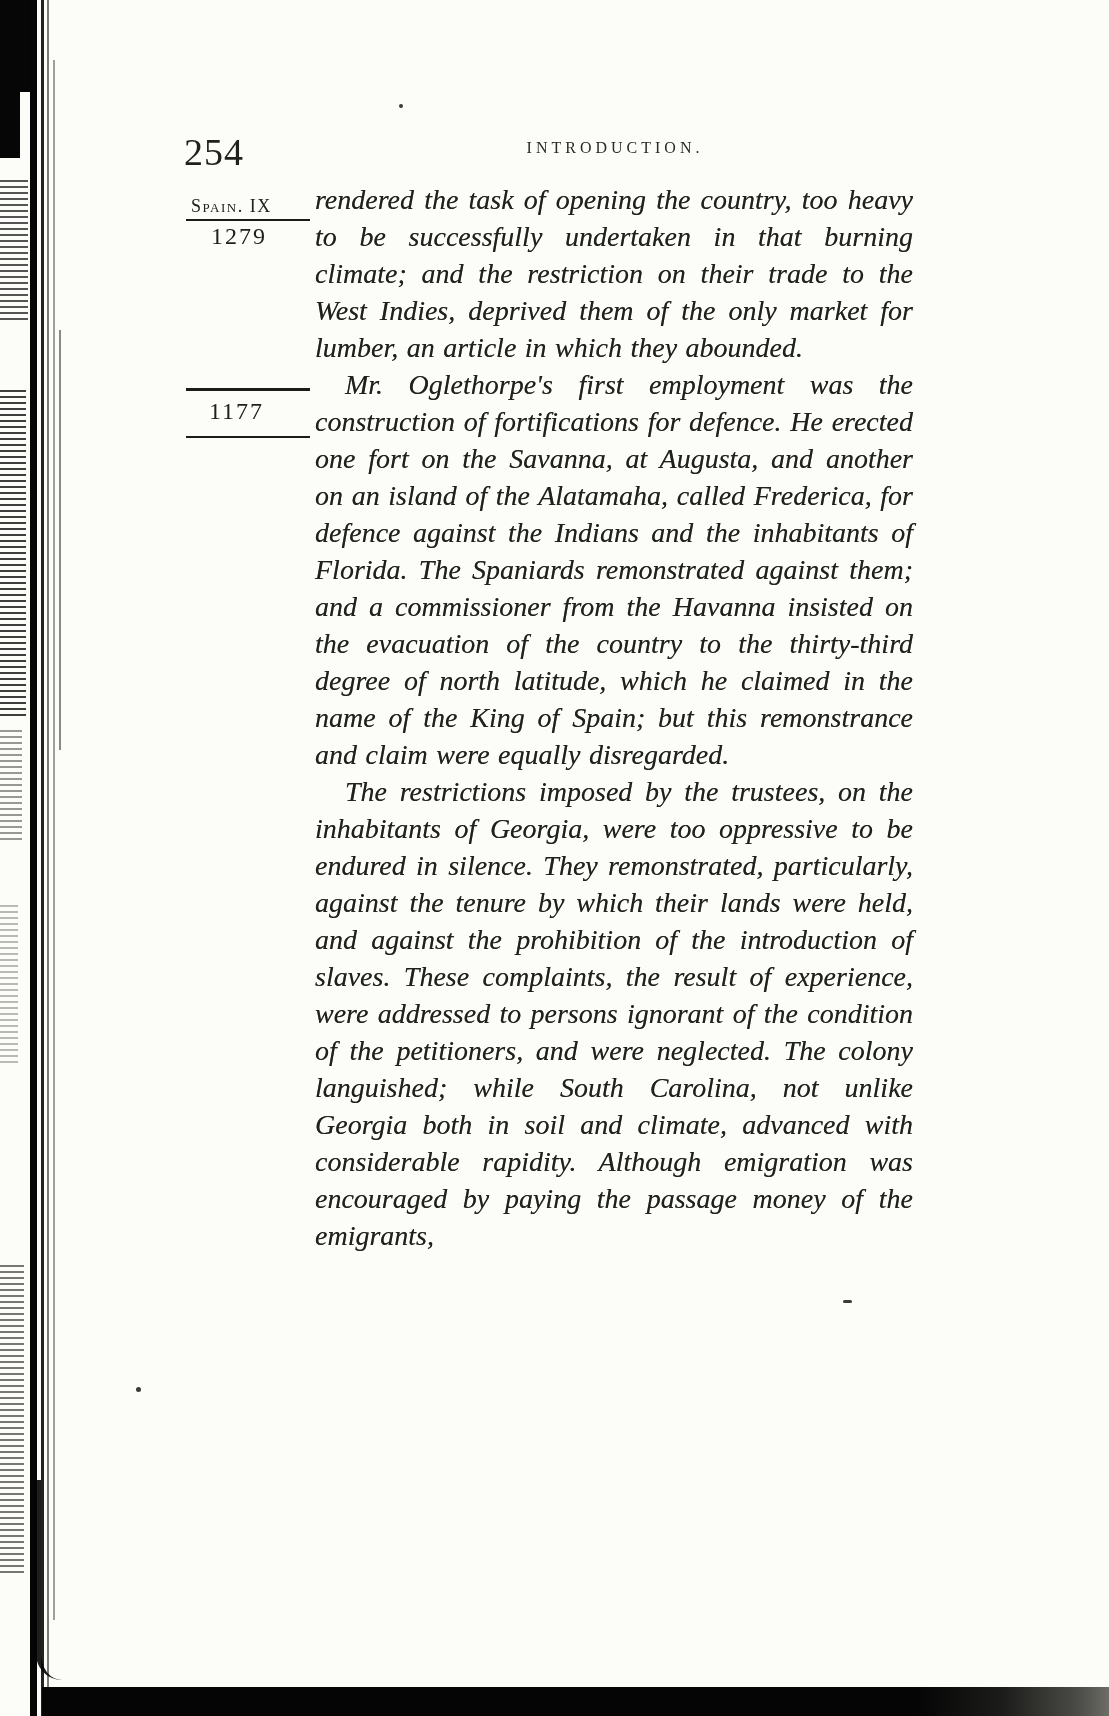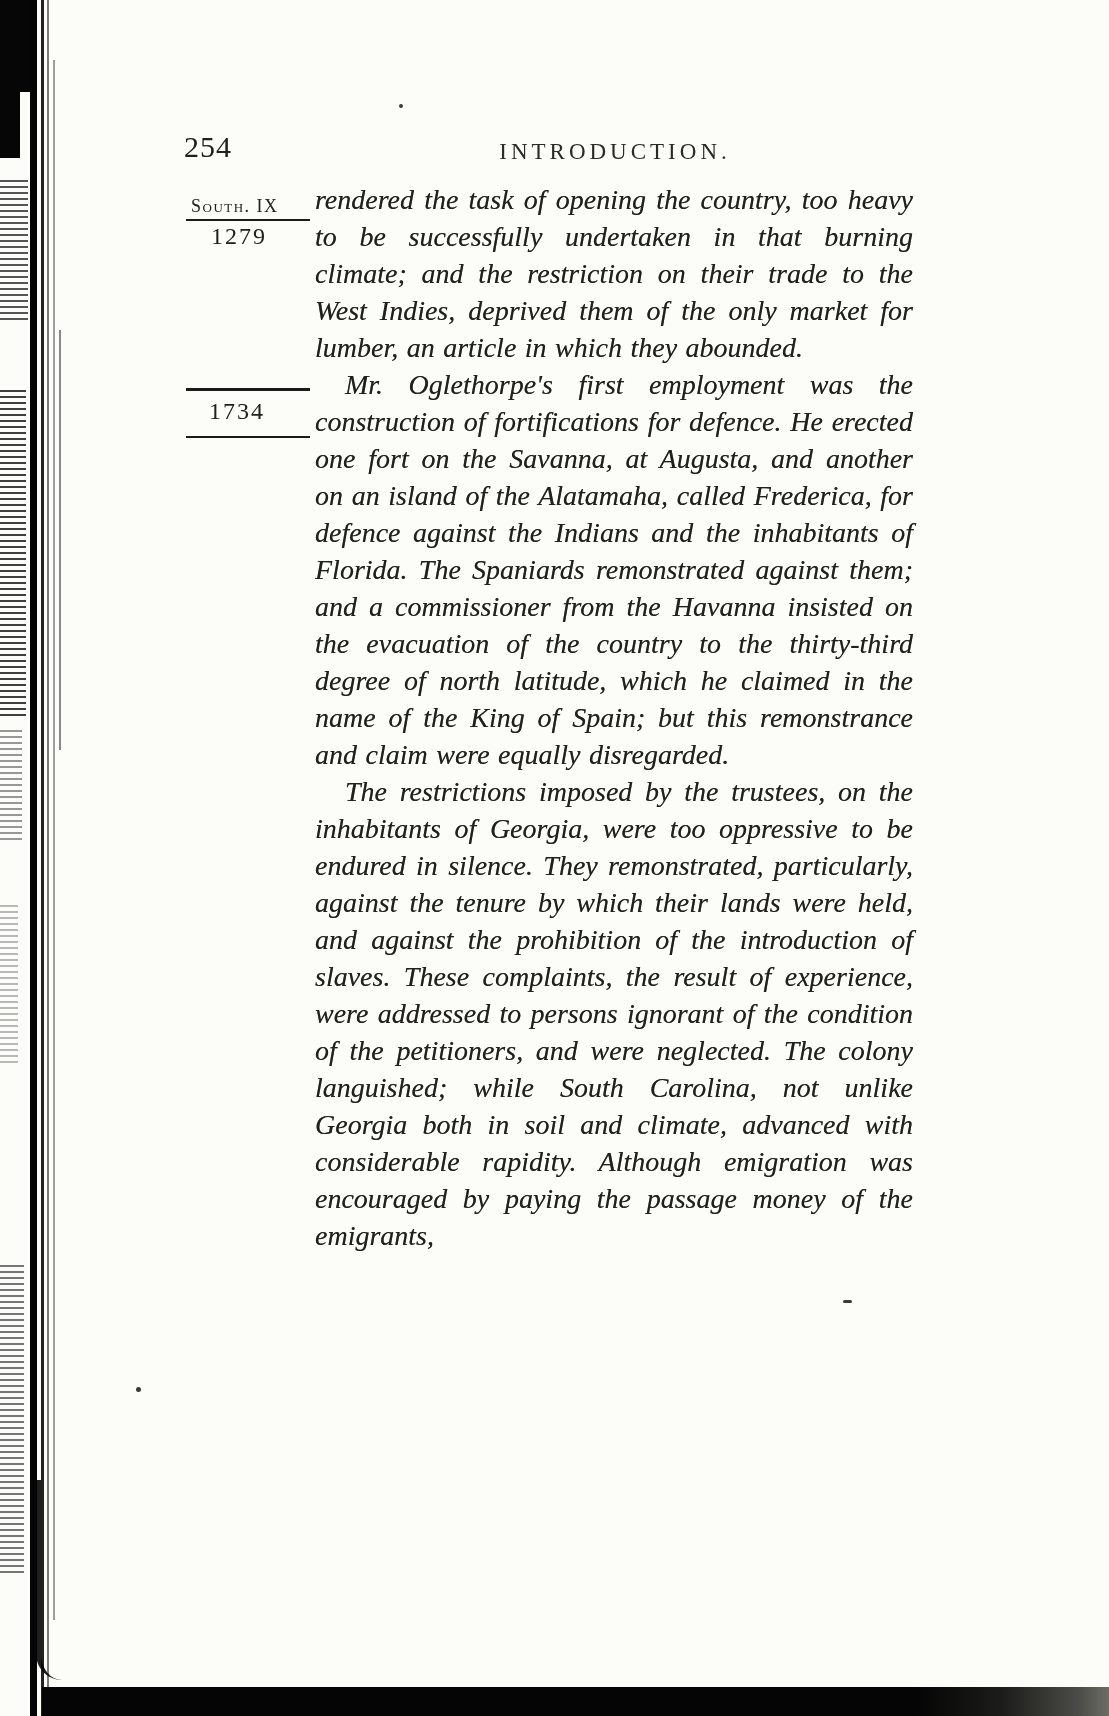--- a/index.html
+++ b/index.html
@@ -10,30 +10,30 @@
     height: 1716px;
     background: #fcfcf9;
     overflow: hidden;
     font-family: "Liberation Serif", serif;
     color: #21201c;
   }
   .page-number {
     position: absolute;
     left: 184px;
     top: 130px;
-    font-size: 30px;
+    font-size: 38px;
     letter-spacing: 1px;
   }
   .running-header {
     position: absolute;
     left: 315px;
     top: 139px;
     width: 600px;
     text-align: center;
-    font-size: 23px;
+    font-size: 16px;
     letter-spacing: 4px;
     color: #2a2a26;
   }
   .sidenote-chapter {
     position: absolute;
     left: 191px;
     top: 196px;
     font-size: 18px;
     letter-spacing: 1.5px;
     font-variant: small-caps;
@@ -109,25 +109,25 @@
     <div class="a" style="left:36px;top:1480px;width:26px;height:200px;border-left:5px solid #060606;border-bottom-left-radius:60px;opacity:.9"></div>
     <div class="a speck" style="left:399px;top:104px;width:4px;height:4px"></div>
     <div class="a speck" style="left:843px;top:1300px;width:9px;height:3px;border-radius:2px"></div>
     <div class="a speck" style="left:136px;top:1387px;width:5px;height:5px"></div>
     <div class="a bottom-bar" style="left:42px;top:1687px;width:1067px;height:29px"></div>
   </div>
 
   <div class="page-number">254</div>
   <div class="running-header">INTRODUCTION.</div>
 
-  <div class="sidenote-chapter">South. IX</div>
+  <div class="sidenote-chapter">Spain. IX</div>
   <div class="rule rule-chap"></div>
   <div class="sidenote-year-1733">1279</div>
   <div class="rule rule-1734a"></div>
-  <div class="sidenote-year-1734">1734</div>
+  <div class="sidenote-year-1734">1177</div>
   <div class="rule rule-1734b"></div>
 
   <div class="body-text">
     <p>rendered the task of opening the country, too heavy to be successfully undertaken in that burning climate; and the restriction on their trade to the West Indies, deprived them of the only market for lumber, an article in which they abounded.</p>
     <p class="indent">Mr. Oglethorpe's first employment was the construction of fortifications for defence. He erected one fort on the Savanna, at Augusta, and another on an island of the Alatamaha, called Frederica, for defence against the Indians and the inhabitants of Florida. The Spaniards remonstrated against them; and a commissioner from the Havanna insisted on the evacuation of the country to the thirty-third degree of north latitude, which he claimed in the name of the King of Spain; but this remonstrance and claim were equally disregarded.</p>
     <p class="indent">The restrictions imposed by the trustees, on the inhabitants of Georgia, were too oppressive to be endured in silence. They remonstrated, particularly, against the tenure by which their lands were held, and against the prohibition of the introduction of slaves. These complaints, the result of experience, were addressed to persons ignorant of the condition of the petitioners, and were neglected. The colony languished; while South Carolina, not unlike Georgia both in soil and climate, advanced with considerable rapidity. Although emigration was encouraged by paying the passage money of the emigrants,</p>
   </div>
 
 </div>
 

